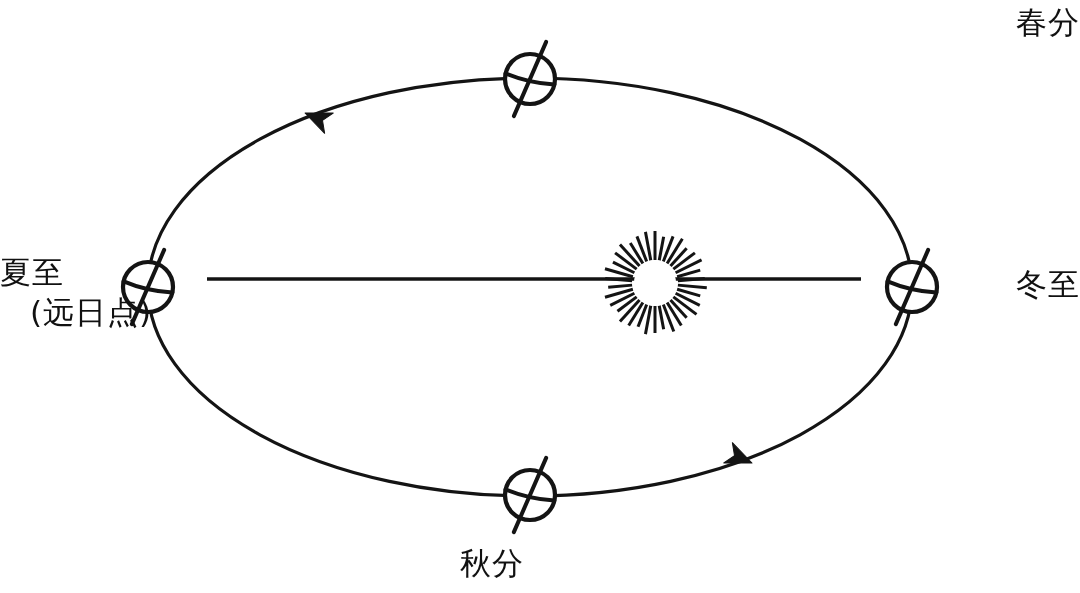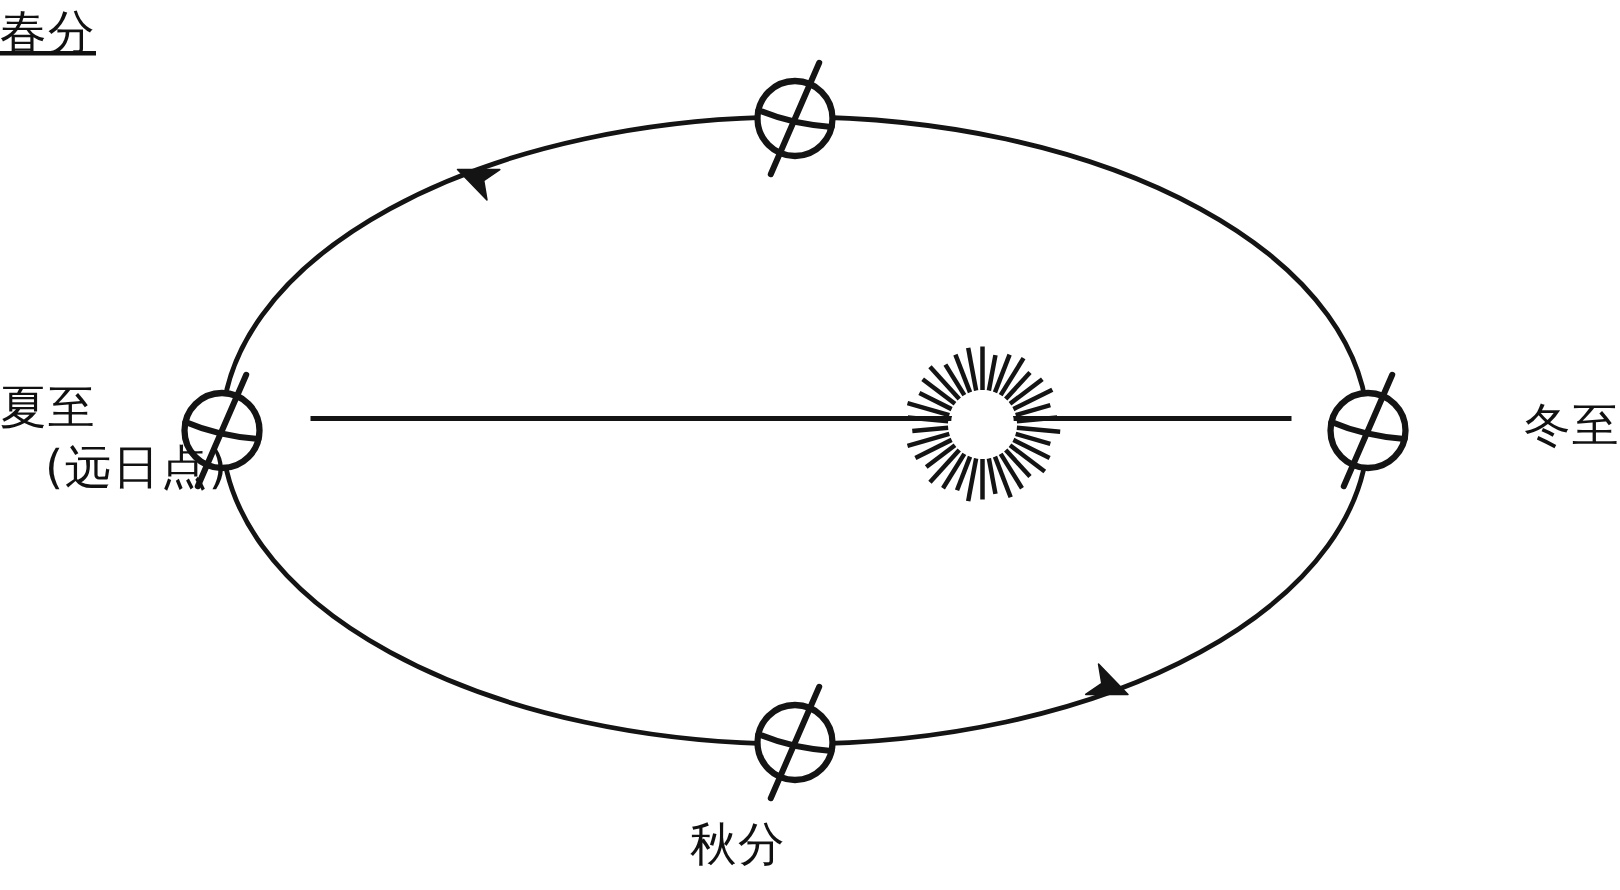--- a/index.html
+++ b/index.html
@@ -82,22 +82,21 @@
   .label .sub {
     display: block;
     font-size: 31px;
     line-height: 40px;
     margin-left: 30px;
   }
   .label-top {
     left: 0;
     top: 2px;
     width: 1080px;
-    text-align: left;
-    text-decoration: underline;
+    text-align: right;
   }
   .label-bottom {
     left: 0;
     top: 543px;
     width: 984px;
     text-align: center;
   }
   .label-left {
     left: 0px;
     top: 252px;

